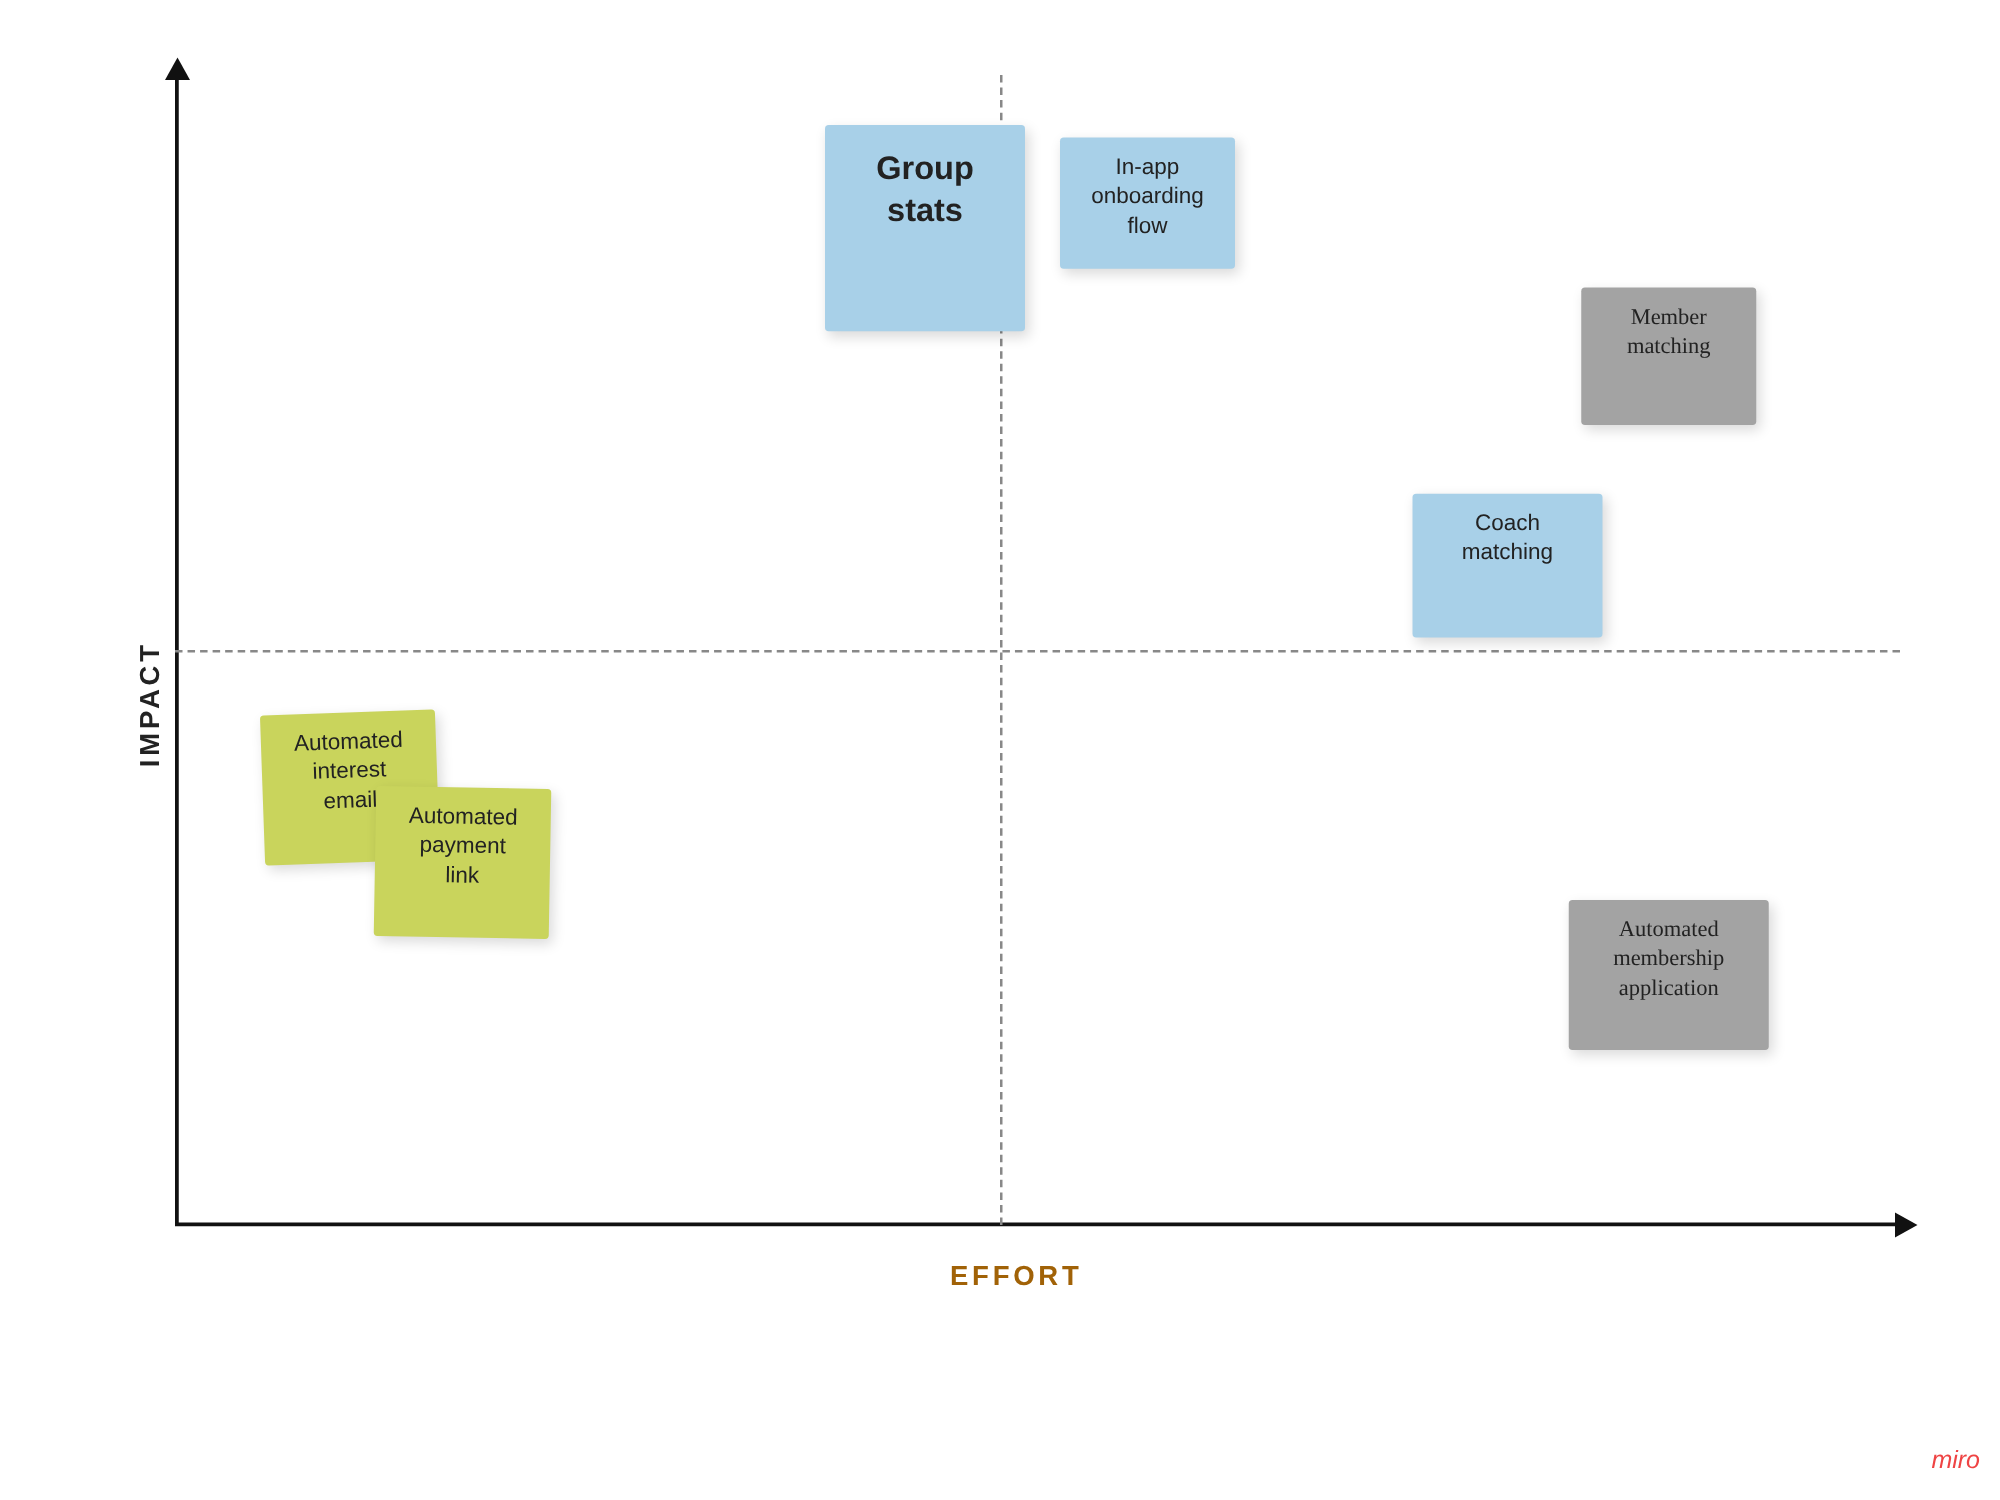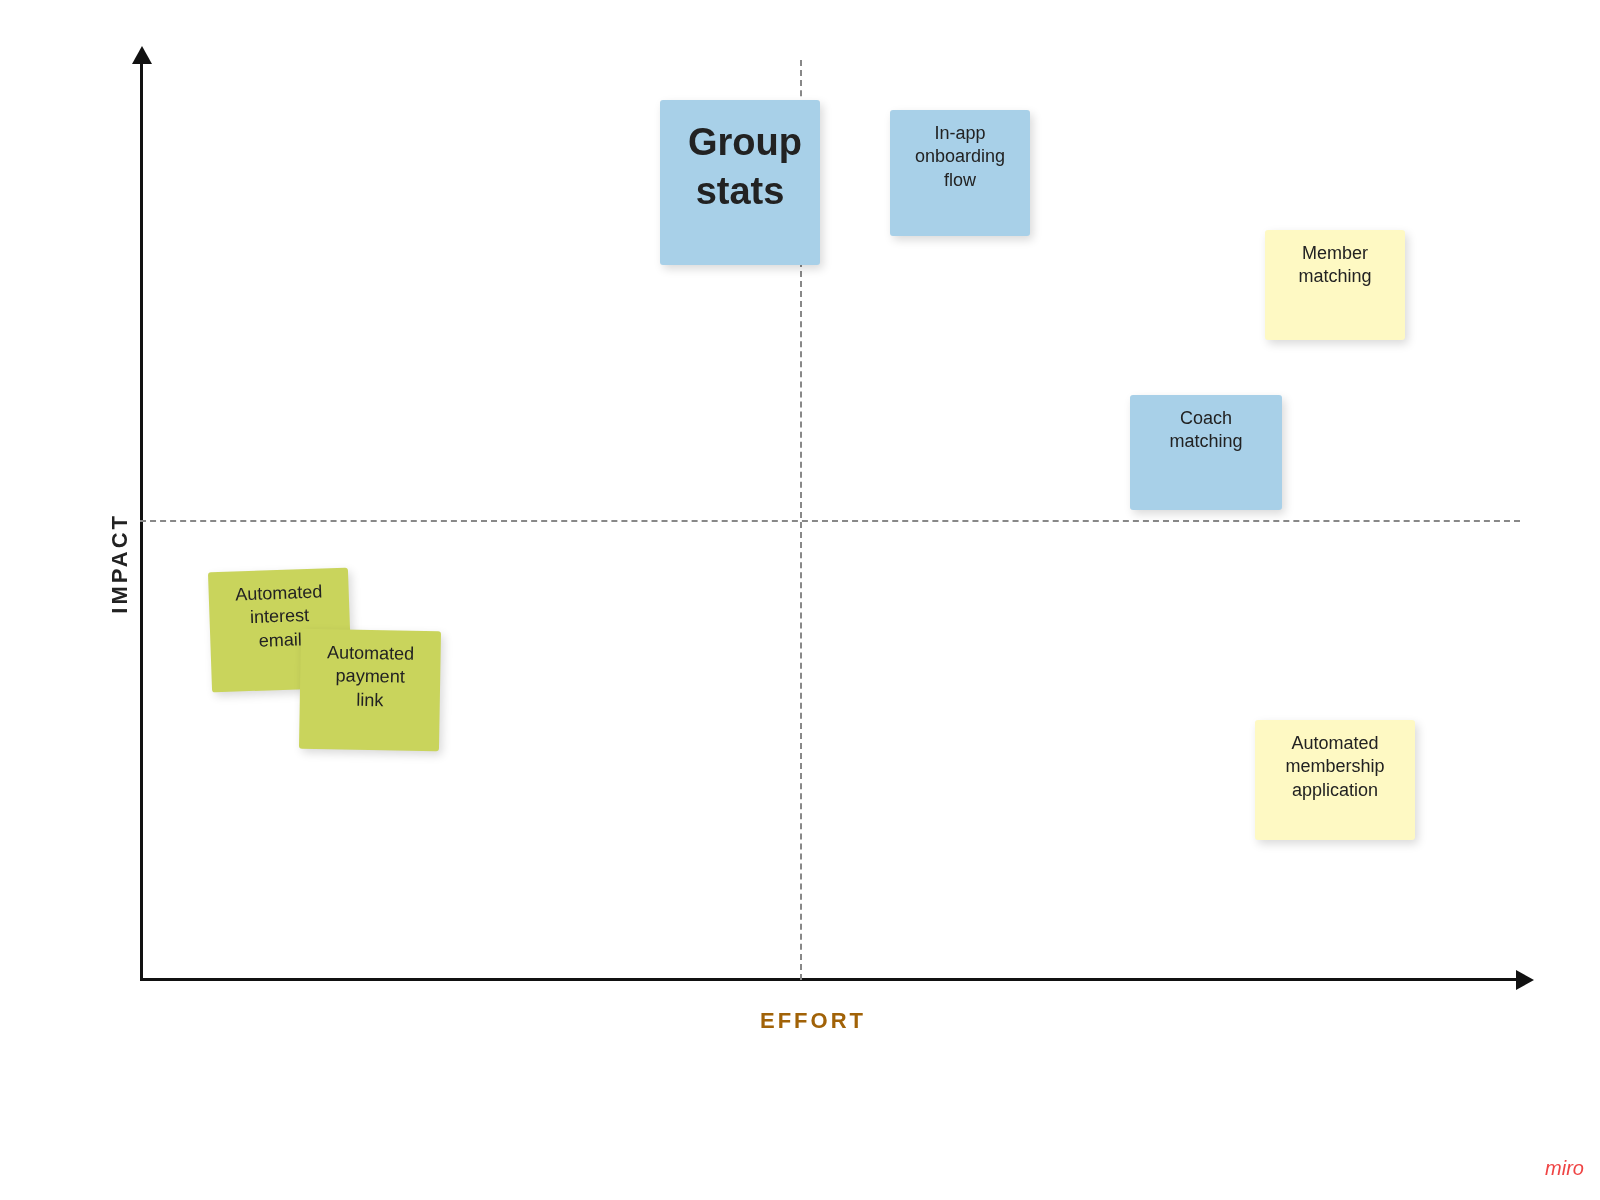--- a/index.html
+++ b/index.html
@@ -107,25 +107,25 @@
       font-size: 18px;
       font-weight: 500;
       line-height: 1.3;
       text-align: center;
       color: #222;
       box-shadow: 3px 4px 10px rgba(0,0,0,0.15);
     }
 
     .sticky-blue { background: #a8d0e8; }
     .sticky-pink { background: #f4a7b9; }
-    .sticky-purple { background: #fef9c3; }
+    .sticky-purple { background: #a3a3a3; font-family: Liberation Serif, serif; }
     .sticky-green { background: #c9d45c; }
 
     .sticky-large {
-      font-size: 38px;
+      font-size: 26px;
       font-weight: bold;
       padding: 18px 28px;
     }
 
     
     .miro-label {
       position: absolute;
       right: 16px;
       bottom: 20px;
       font-size: 20px;
@@ -143,21 +143,21 @@
   <div class="axis-x"></div>
 
   <div class="label-impact">IMPACT</div>
   <div class="label-effort">EFFORT</div>
 
   <div class="dashed-h"></div>
   <div class="dashed-v"></div>
 
 <div class="sticky sticky-blue sticky-large" style="left: 580px; top: 60px; width: 160px; height: 165px; white-space: pre-line;">Group
 stats</div>
-    <div class="sticky sticky-blue" style="left: 810px; top: 70px; width: 140px; height: 126px; white-space: pre-line; text-align: center;">In-app
+    <div class="sticky sticky-blue" style="left: 768px; top: 70px; width: 140px; height: 105px; white-space: pre-line; text-align: center;">In-app
 onboarding
 flow</div>
     <div class="sticky sticky-purple" style="left: 1185px; top: 190px; width: 140px; height: 110px; white-space: pre-line;">Member
 matching</div>
     <div class="sticky sticky-blue" style="left: 1050px; top: 355px; width: 152px; height: 115px; white-space: pre-line;">Coach
 matching</div>
     <div class="sticky sticky-green" style="left: 130px; top: 530px; width: 140px; height: 120px; transform: rotate(-2deg); white-space: pre-line;">Automated
 interest
 email</div>
     <div class="sticky sticky-green" style="left: 220px; top: 590px; width: 140px; height: 120px; transform: rotate(1deg); white-space: pre-line;">Automated

